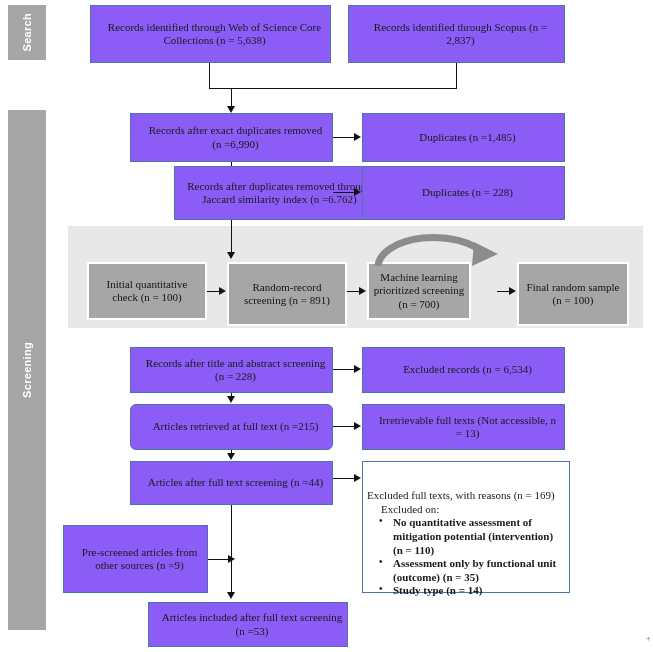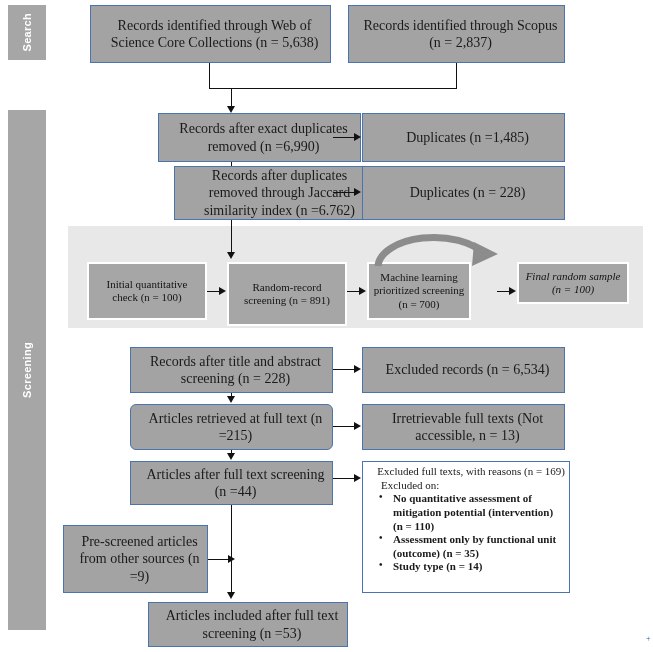--- a/index.html
+++ b/index.html
@@ -50,43 +50,43 @@
     position: absolute;
     box-sizing: border-box;
     display: flex;
     align-items: center;
     justify-content: center;
     text-align: center;
     line-height: 1.22;
   }
   .box-blue {
     border: 1.5px solid #4a74ad;
-    background: #a3a3a3;
-    font-size: 14px;
+    background: #8b5cf6;
+    font-size: 11px;
     padding-left: 8px;
   }
   .box-gray {
     border: 2px solid #ffffff;
     background: #a6a6a6;
     font-size: 11px;
     color: #141414;
   }
   .box .txt { display: block; padding: 0 4px; }
 
   
   .reasons {
     position: absolute;
     box-sizing: border-box;
     border: 1.5px solid #4a74ad;
     background: #ffffff;
     font-size: 11px;
     line-height: 1.24;
     padding: 3px 4px 3px 4px;
   }
-  .reasons .r-head { text-align: right; display: block; }
+  .reasons .r-head { text-align: left; display: block; margin-top: 24px; }
   .reasons .r-sub { display: block; text-align: left; padding-left: 14px; }
   .reasons ul {
     margin: 0;
     padding: 0 0 0 26px;
     list-style: none;
     font-weight: bold;
   }
   .reasons li {
     position: relative;
     margin: 0 0 0 0;
@@ -168,21 +168,21 @@
   <div class="box box-blue" style="left:348px; top:5px; width:217px; height:58px;">
     <span class="txt">Records identified through Scopus (n = 2,837)</span>
   </div>
 
   <div class="ln ln-v" style="left:209px; top:63px; height:25px;"></div>
   <div class="ln ln-v" style="left:456px; top:63px; height:25px;"></div>
   <div class="ln ln-h" style="left:209px; top:88px; width:248px;"></div>
   <div class="ln ln-v" style="left:231px; top:88px; height:20px;"></div>
   <div class="arrow-down" style="left:227px; top:106px;"></div>
 
-  <div class="box box-blue" style="left:130px; top:113px; width:203px; height:49px;margin-left:28px;">
+  <div class="box box-blue" style="left:130px; top:113px; width:203px; height:49px;">
     <span class="txt">Records after exact duplicates removed (n =6,990)</span>
   </div>
 
   <div class="box box-blue" style="left:362px; top:113px; width:203px; height:49px;">
     <span class="txt">Duplicates (n =1,485)</span>
   </div>
 
   <div class="ln ln-h" style="left:333px; top:137px; width:22px;"></div>
   <div class="arrow-right" style="left:354px; top:133px;"></div>
 
@@ -206,21 +206,21 @@
   </div>
 
   <div class="box box-gray" style="left:227px; top:262px; width:120px; height:64px;">
     <span class="txt">Random-record screening (n = 891)</span>
   </div>
 
   <div class="box box-gray" style="left:367px; top:262px; width:104px; height:58px;">
     <span class="txt">Machine learning prioritized screening (n = 700)</span>
   </div>
 
-  <div class="box box-gray" style="left:517px; top:262px; width:112px; height:42px;font-style:italic;">
+  <div class="box box-gray" style="left:517px; top:262px; width:112px; height:64px;">
     <span class="txt">Final random sample (n = 100)</span>
   </div>
 
   <div class="ln ln-h" style="left:207px; top:291px; width:13px;"></div>
   <div class="arrow-right" style="left:219px; top:287px;"></div>
 
   <div class="ln ln-h" style="left:347px; top:291px; width:13px;"></div>
   <div class="arrow-right" style="left:359px; top:287px;"></div>
 
   <div class="ln ln-h" style="left:497px; top:291px; width:13px;"></div>

